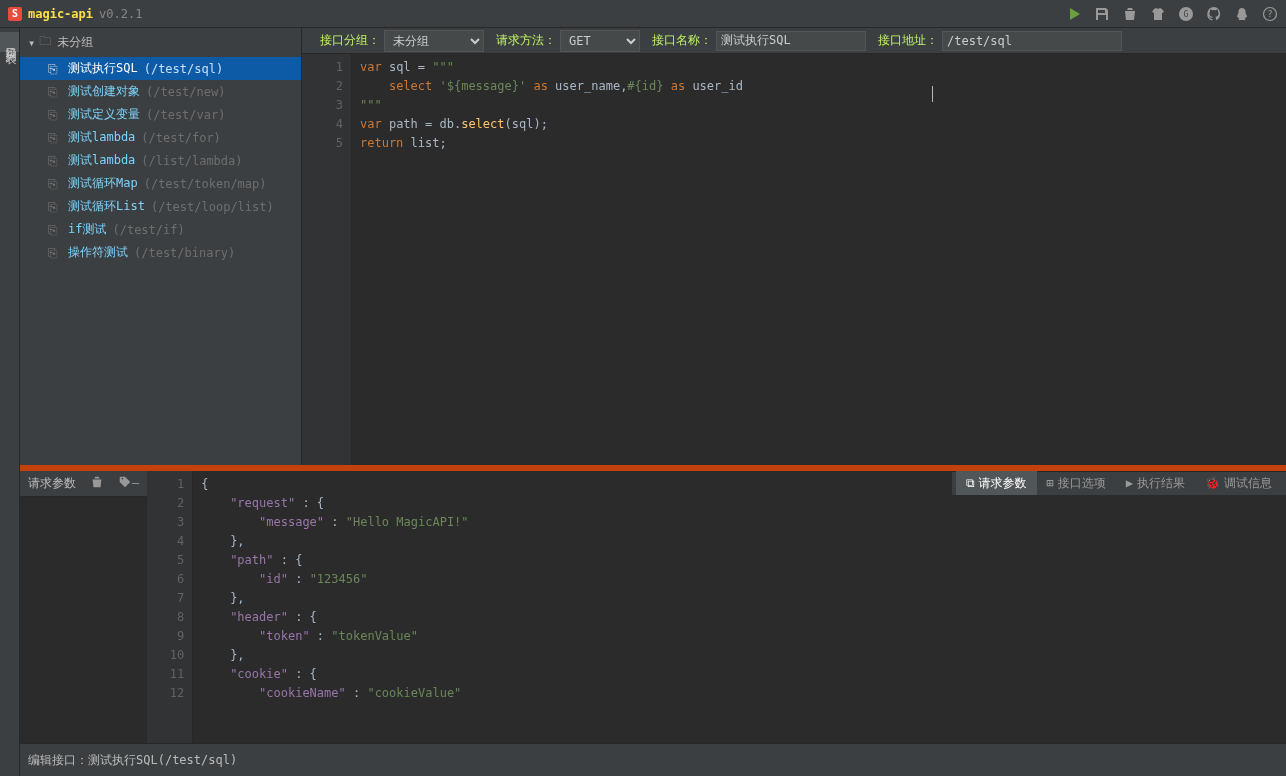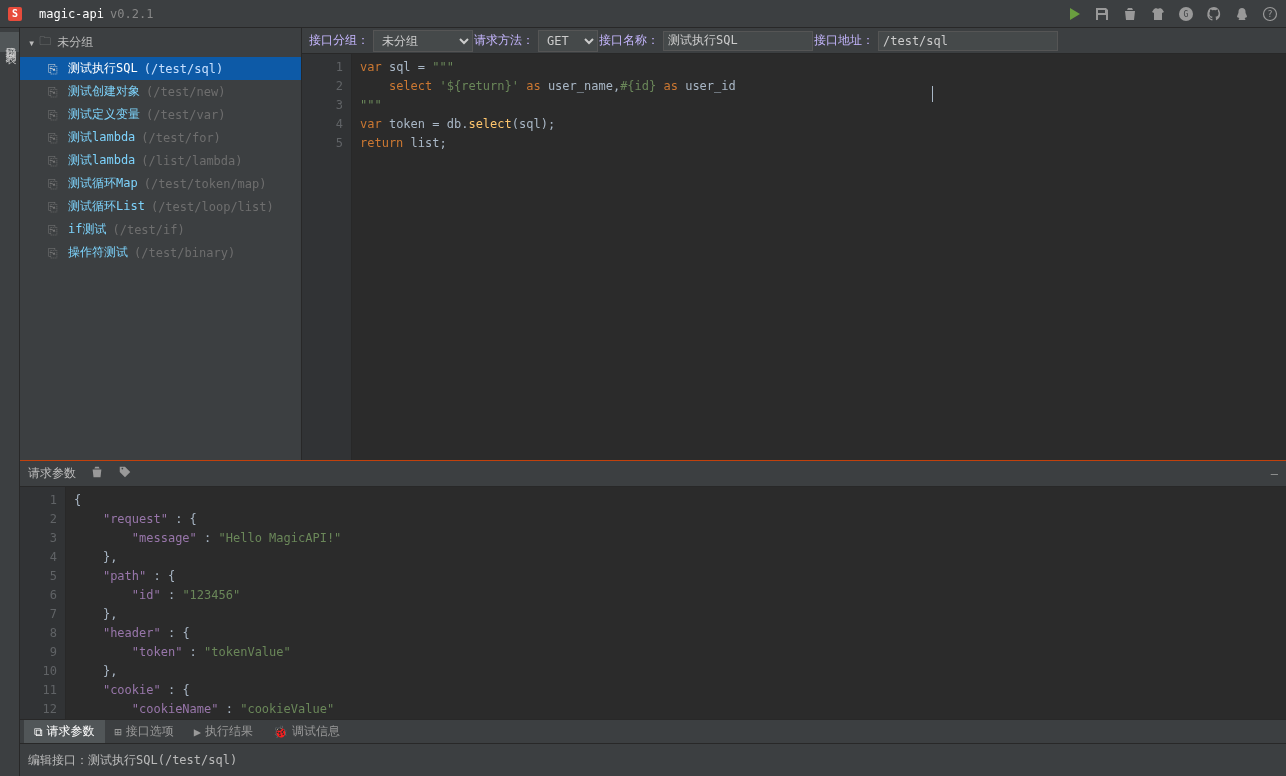--- a/index.html
+++ b/index.html
@@ -1,19 +1,19 @@
 <!DOCTYPE html>
 <html><head>
 <meta charset="utf-8">
 <style>
 * { margin:0; padding:0; box-sizing:border-box; }
 body { font-family:Consolas,"Microsoft YaHei",monospace; font-size:12px; background:#2b2b2b; color:#a9b7c6; width:1286px; height:776px; overflow:hidden; position:relative; }
 .titlebar { height:28px; background:#3c3f41; display:flex; align-items:center; padding:0 8px; border-bottom:1px solid #282828; }
 .titlebar .logo { width:14px; height:14px; background:#e74c3c; color:#fff; font-weight:bold; display:flex; align-items:center; justify-content:center; border-radius:2px; font-size:10px; }
-.titlebar .appname { margin-left:17px; font-weight:normal; color:#ffffff; }
+.titlebar .appname { margin-left:6px; font-weight:bold; color:#fde047; }
 .titlebar .ver { margin-left:6px; color:#888; }
 .titlebar .spacer { flex:1; }
 .titlebar .ticon { width:16px; height:16px; margin-left:12px; color:#999; display:flex; align-items:center; justify-content:center; cursor:pointer; }
 .titlebar .ticon svg { width:16px; height:16px; fill:currentColor; }
 .titlebar .ticon.play { color:#6a9e3f; }
 .body { display:flex; height:748px; }
 .leftrail { width:20px; background:#3c3f41; border-right:1px solid #282828; padding-top:4px; }
 .leftrail .vtab { writing-mode:vertical-rl; text-orientation:upright; background:#515658; color:#ccc; padding:6px 2px; margin:0 auto; font-size:11px; letter-spacing:2px; }
 .main { flex:1; display:flex; flex-direction:column; }
 .top { display:flex; height:445px; }
@@ -24,36 +24,36 @@
 .tree-item { display:flex; align-items:center; padding:3px 8px 3px 28px; cursor:pointer; color:#888; }
 .tree-item.active { background:#0d5aa7; color:#fff; }
 .tree-item .ti-icon { margin-right:6px; color:#7a7a7a; width:14px; }
 .tree-item.active .ti-icon { color:#ddd; }
 .tree-item .ti-name { color:#7dd3fc; }
 .tree-item.active .ti-name { color:#fff; }
 .tree-item .ti-path { margin-left:6px; color:#6e6e6e; }
 .tree-item.active .ti-path { color:#c7e0ff; }
 .editor-area { flex:1; display:flex; flex-direction:column; background:#2b2b2b; }
 .toolbar { height:26px; background:#3c3f41; display:flex; align-items:center; padding:0 6px; border-bottom:1px solid #282828; font-size:12px; }
-.toolbar label { color:#c4b5fd; margin-left:1px; margin-right:4px; }
+.toolbar label { color:#bef264; margin-left:12px; margin-right:4px; }
 .toolbar select, .toolbar input { background:#45494a; border:1px solid #555; color:#ccc; padding:2px 4px; font-family:inherit; font-size:12px; }
 .toolbar select { width:100px; }
-.toolbar .sel-method { width:60px; }
+.toolbar .sel-method { width:80px; }
 .toolbar input.name { width:150px; }
 .toolbar input.addr { width:180px; }
 .code { flex:1; display:flex; overflow:auto; position:relative; }
 .gutter { width:50px; background:#313335; text-align:right; padding:4px 8px 4px 4px; color:#606366; line-height:19px; border-right:1px solid #282828; }
 .codetext { flex:1; padding:4px 8px; line-height:19px; font-family:Consolas,monospace; white-space:pre; }
 .kw { color:#cc7832; }
 .str { color:#6a8759; }
 .id { color:#a9b7c6; }
 .fn { color:#ffc66d; }
 .op { color:#a9b7c6; }
 .cursor-caret { position:absolute; left:630px; top:32px; width:1px; height:16px; background:#a9b7c6; }
-.bottom { height:283px; display:flex; flex-direction:column; border-top:1px solid #c2410c; }
+.bottom { height:283px; display:flex; flex-direction:row; border-top:6px solid #c2410c; }
 .btoolbar { height:26px; background:#3c3f41; display:flex; align-items:center; padding:0 8px; border-bottom:1px solid #282828; }
 .btoolbar .blabel { color:#bbb; }
 .btoolbar .bicon { margin-left:14px; color:#999; cursor:pointer; width:14px; }
 .btoolbar .bspacer { flex:1; }
 .btoolbar .min { color:#999; }
 .bcode { flex:1; display:flex; overflow:auto; background:#2b2b2b; }
 .bgutter { width:46px; background:#313335; text-align:right; padding:4px 8px 4px 4px; color:#606366; line-height:19px; border-right:1px solid #282828; }
 .bcodetext { flex:1; padding:4px 8px; line-height:19px; font-family:Consolas,monospace; white-space:pre; }
 .jk { color:#9876aa; }
 .jv { color:#6a8759; }
@@ -190,23 +190,23 @@
         </div>
         <div class="code">
           <div class="gutter" id="code-gutter">
               <div>1</div>
               <div>2</div>
               <div>3</div>
               <div>4</div>
               <div>5</div>
             </div>
           <div class="codetext" id="codetext"><span class="kw">var</span><span class="id"> sql = </span><span class="str">"""</span>
-<span class="str">    </span><span class="kw">select</span><span class="str"> </span><span class="str">'${return}'</span><span class="kw"> as </span><span class="id">user_name,</span><span class="str">#{id}</span><span class="kw"> as </span><span class="id">user_id</span>
+<span class="str">    </span><span class="kw">select</span><span class="str"> </span><span class="str">'${message}'</span><span class="kw"> as </span><span class="id">user_name,</span><span class="str">#{id}</span><span class="kw"> as </span><span class="id">user_id</span>
 <span class="str">"""</span>
-<span class="kw">var</span><span class="id"> token = </span><span class="id">db</span><span class="op">.</span><span class="fn">select</span><span class="id">(sql);</span>
+<span class="kw">var</span><span class="id"> path = </span><span class="id">db</span><span class="op">.</span><span class="fn">select</span><span class="id">(sql);</span>
 <span class="kw">return</span><span class="id"> list;</span></div>
           <div class="cursor-caret"></div>
         </div>
       </div>
     </div>
 
     <div class="bottom">
       <div class="btoolbar">
         <span class="blabel">请求参数</span>
         <span class="bicon"><svg viewBox="0 0 16 16">

